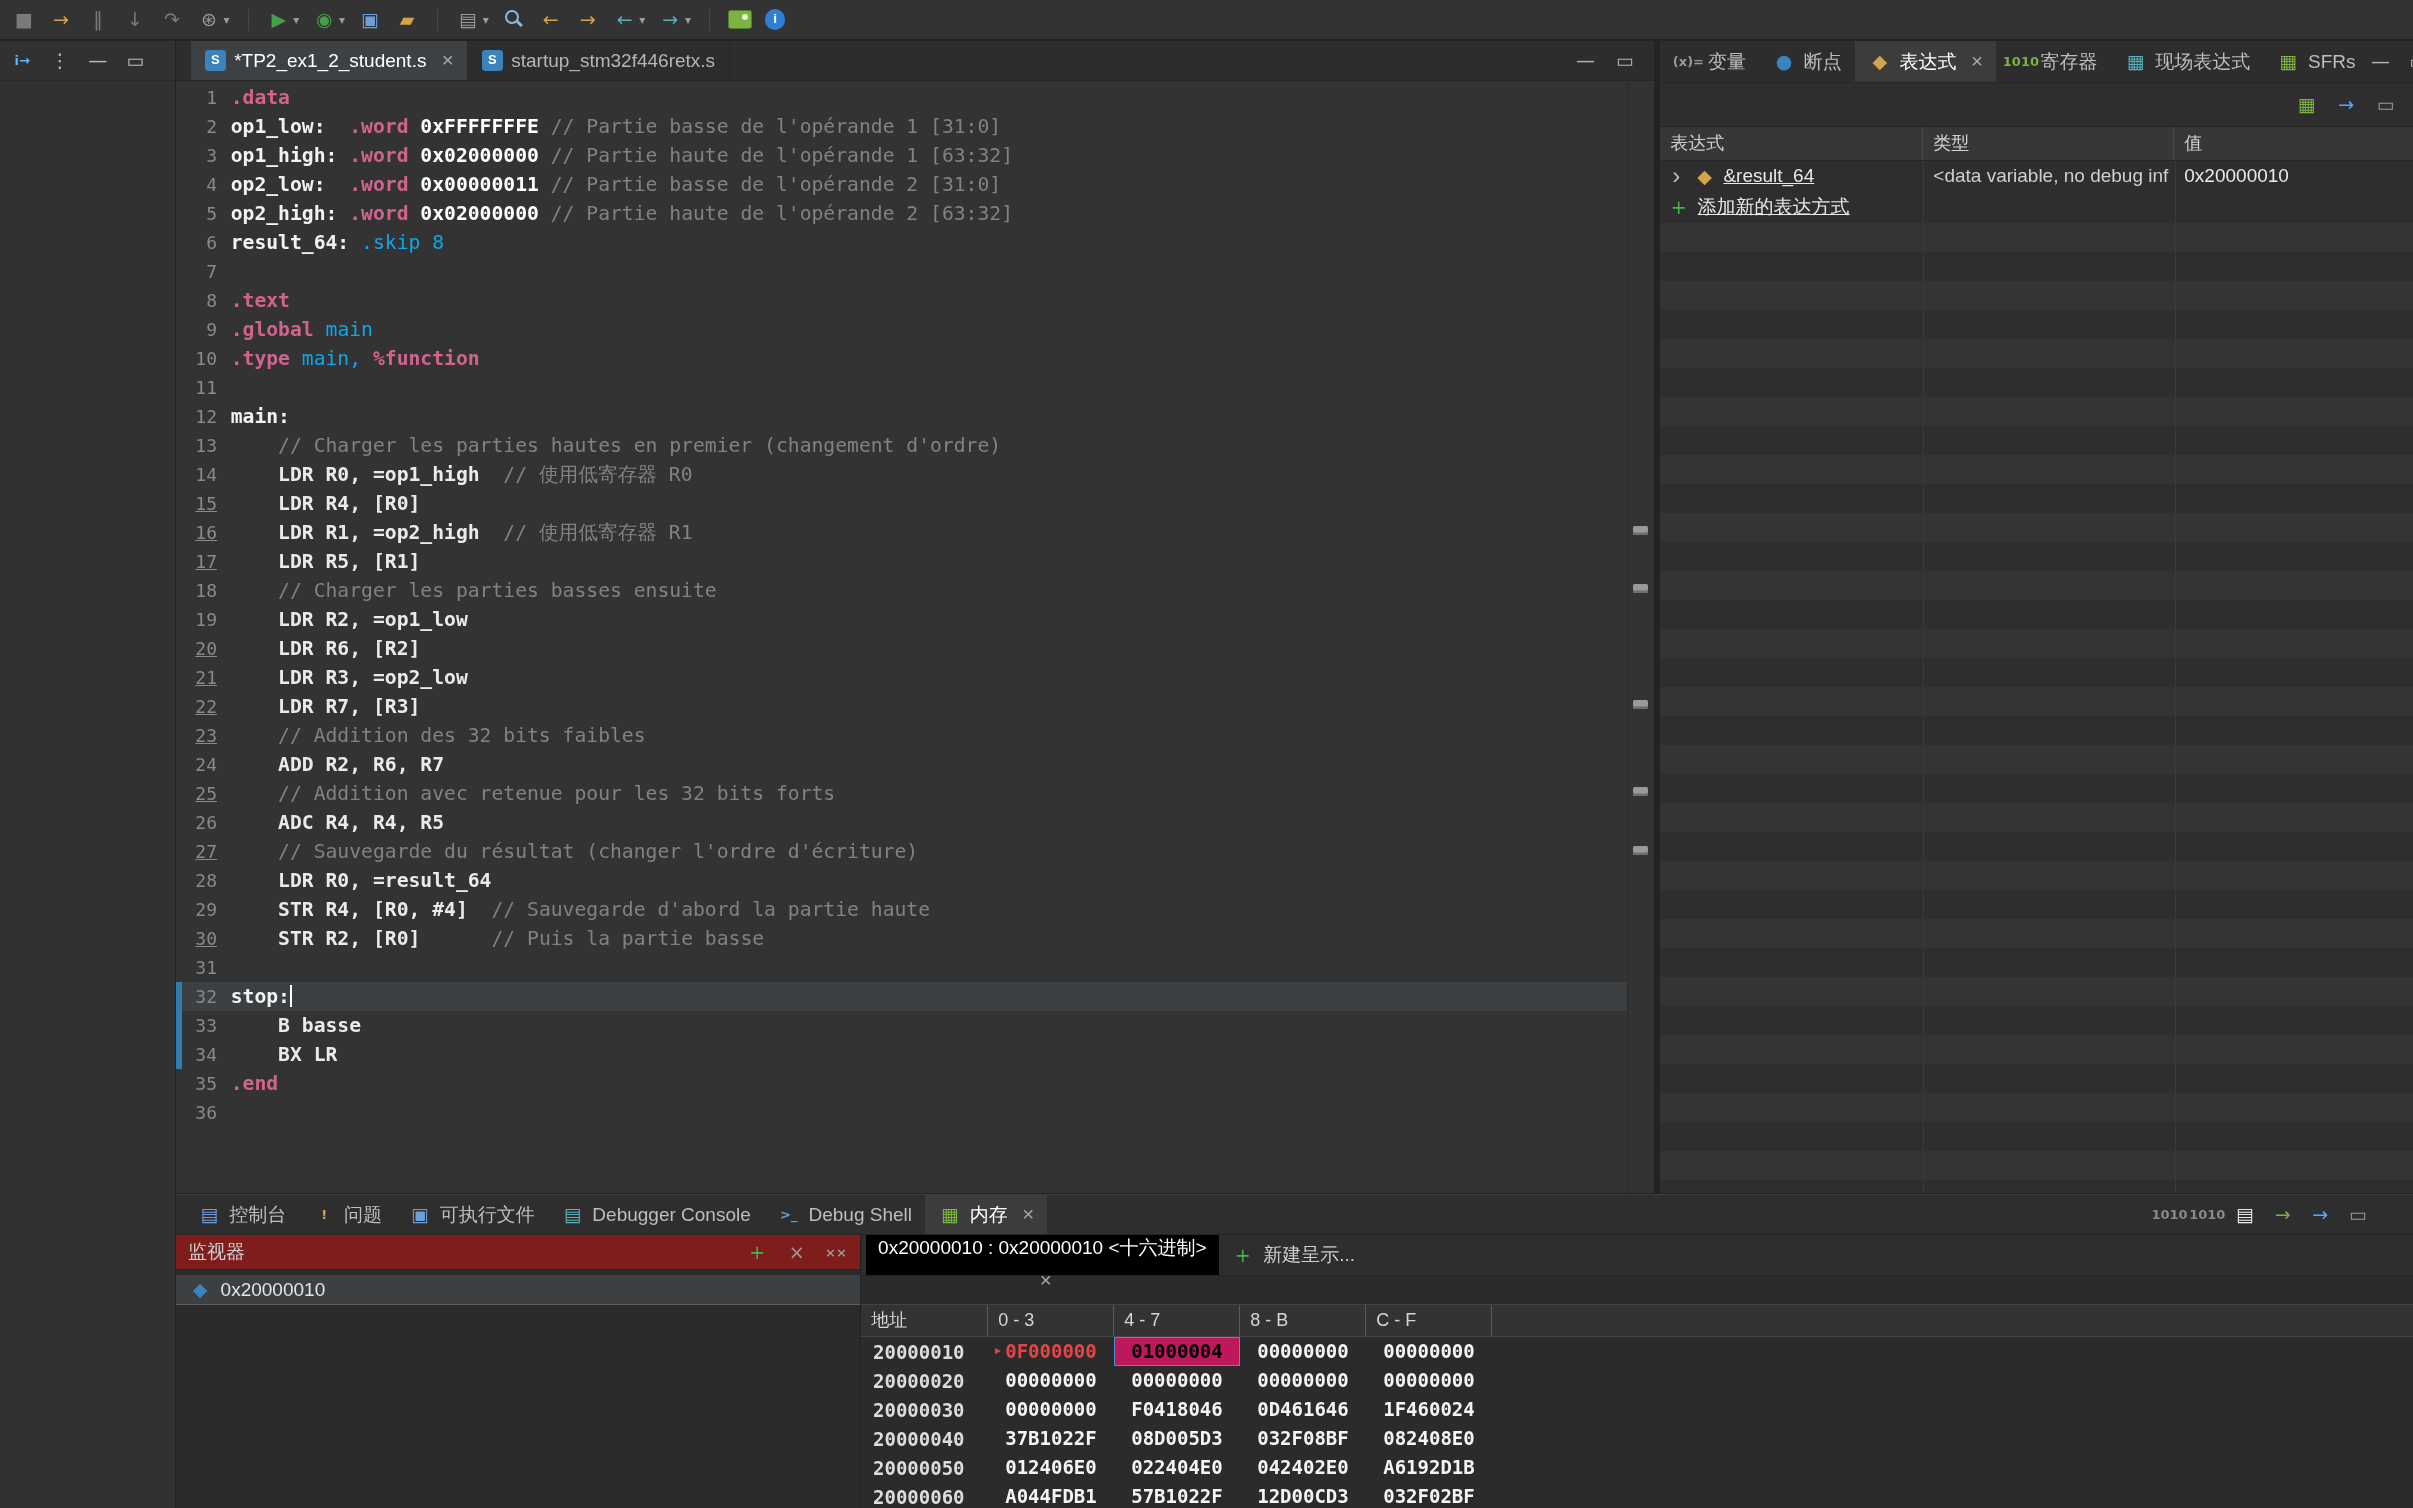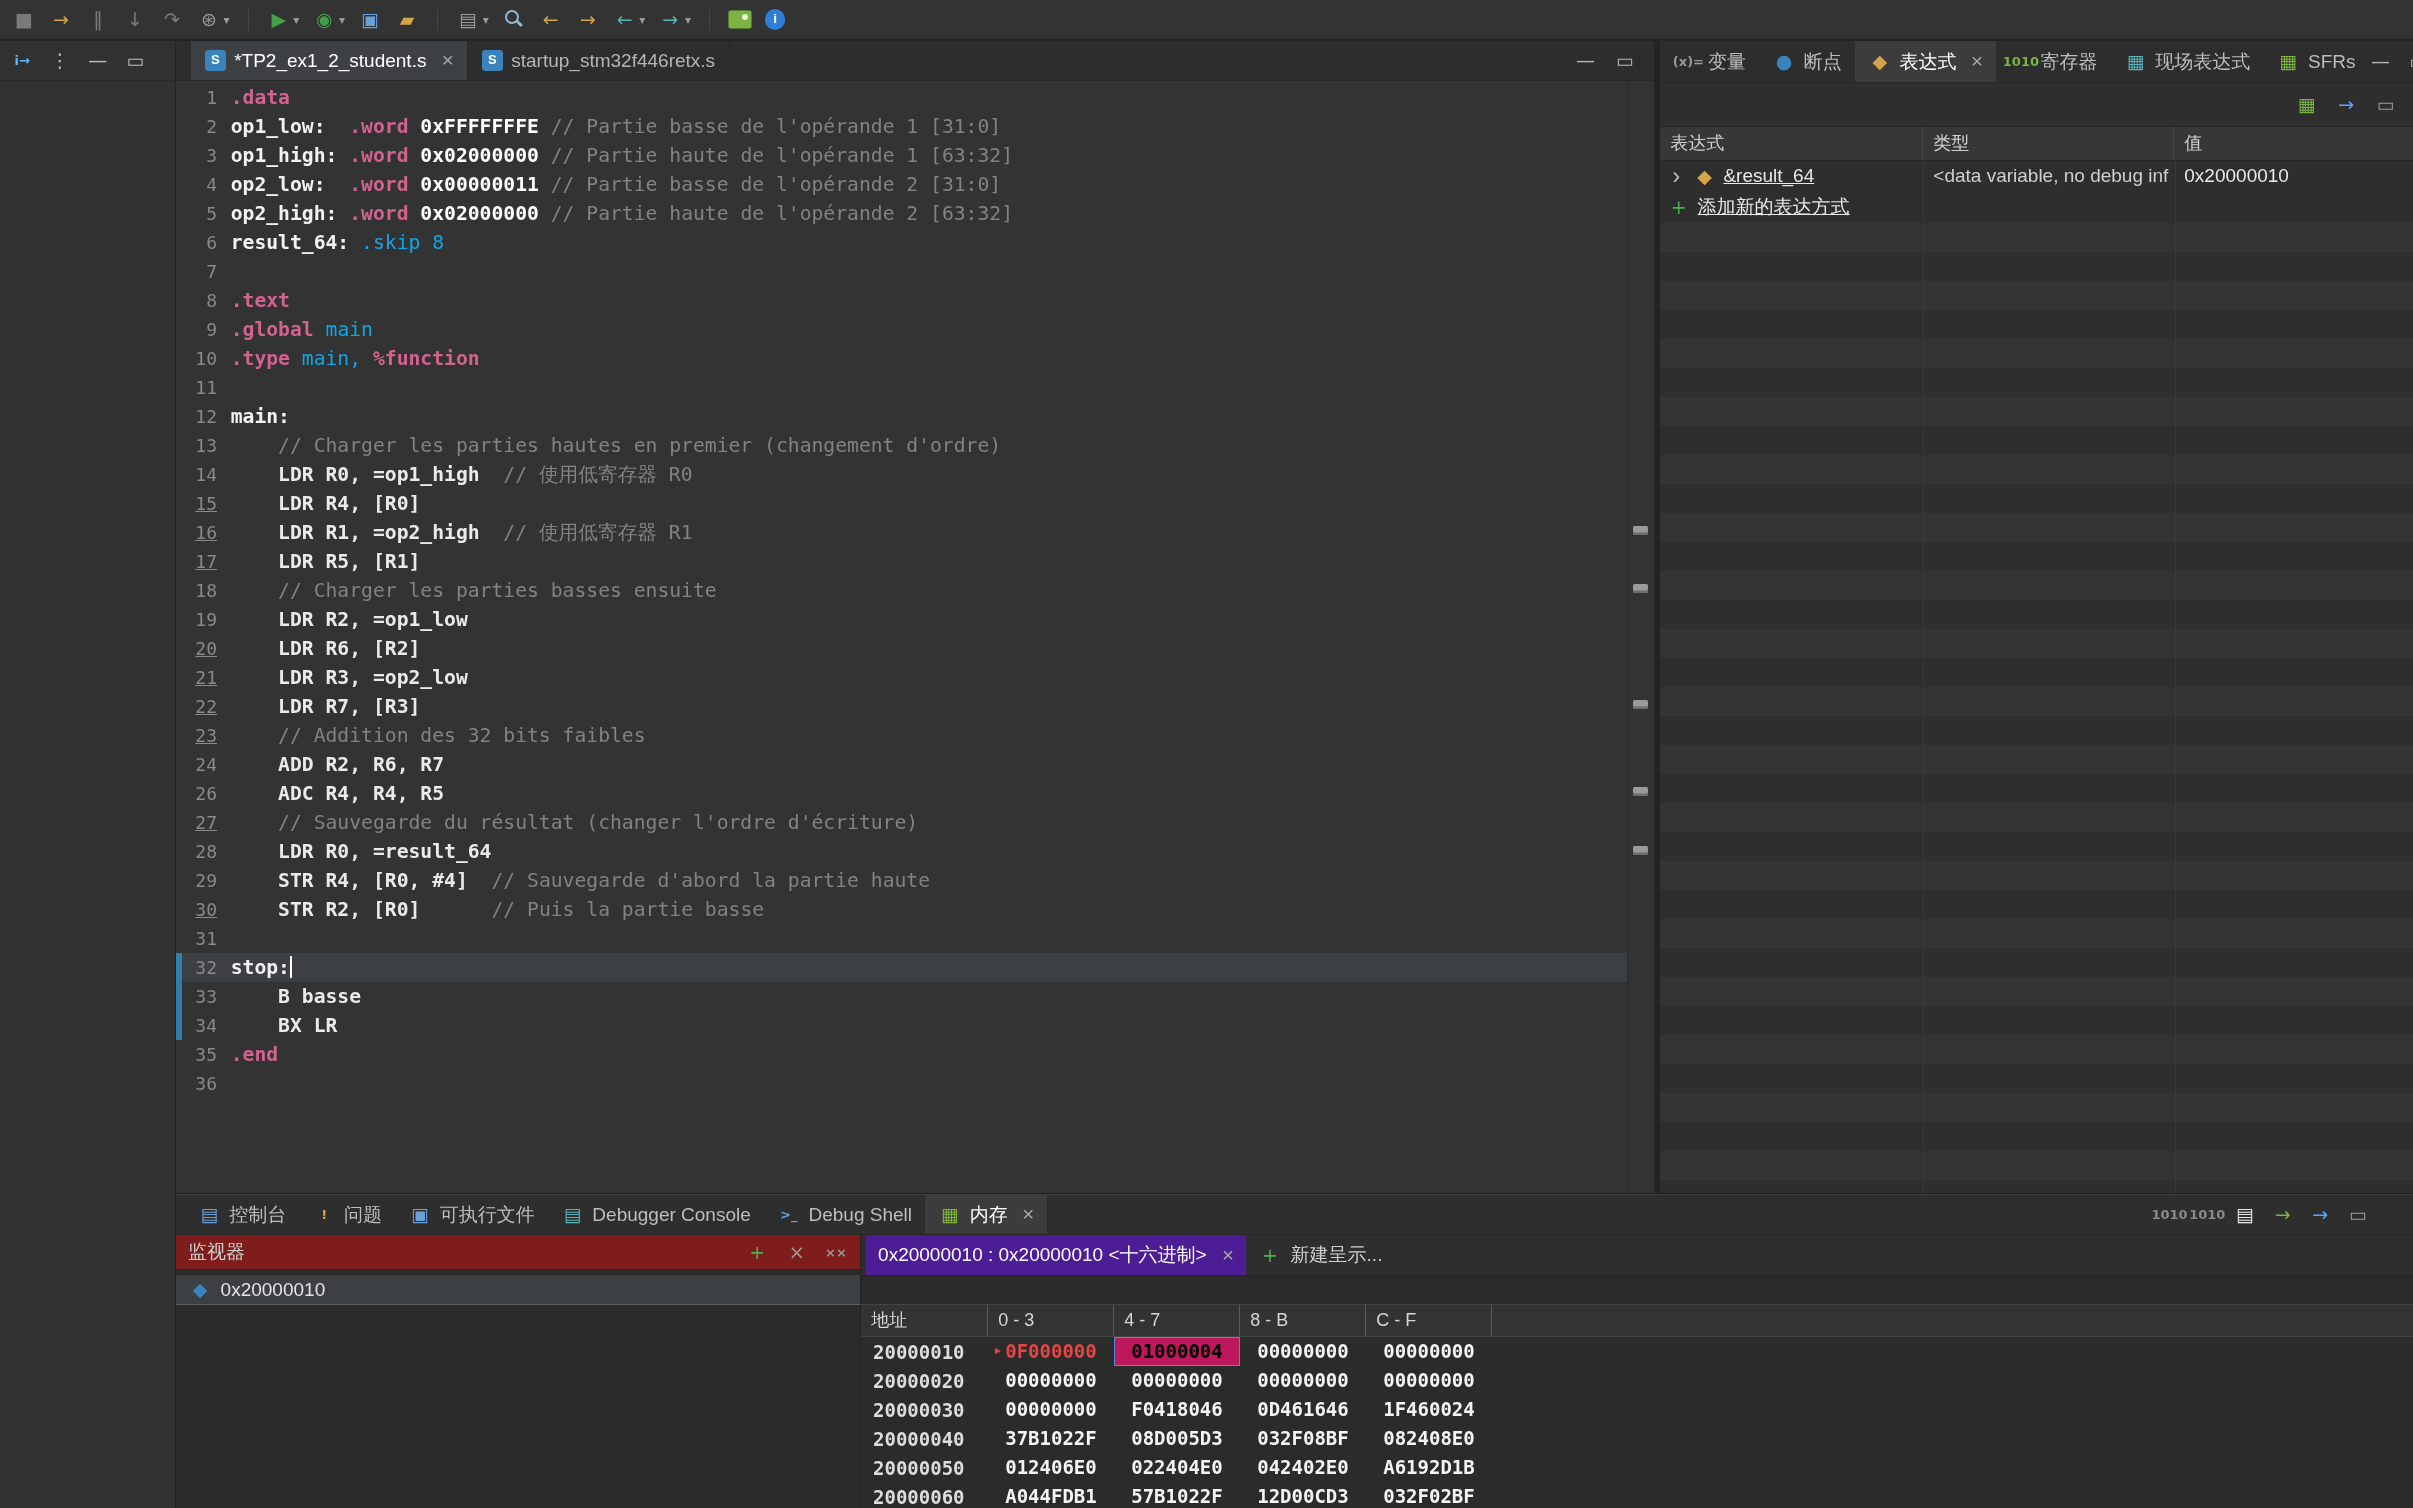--- a/index.html
+++ b/index.html
@@ -100,21 +100,21 @@
   #monitors{width:684px;flex:none;border-right:0.9px solid #222;display:flex;flex-direction:column;background:#2b2b2b;}
   #monitors-header{height:34px;flex:none;display:flex;align-items:center;padding:0 12px;background:#7f1d1d;
       border-bottom:0.9px solid #242424;color:#cfcfcf;}
   #monitor-icons{margin-left:auto;display:flex;gap:15.4px;}
   .monitor-item{margin-top:5.1px;height:29px;display:flex;align-items:center;gap:8.6px;padding-left:12px;color:#e4e4e4;}
   .monitor-item.selected{background:#3c4043;border-bottom:0.9px solid #5f5f5f;}
   #memory-pane{flex:1;display:flex;flex-direction:column;background:#2b2b2b;overflow:hidden;}
   #rendering-tabs{height:40px;flex:none;display:flex;align-items:stretch;background:#2e2e2e;
       border-bottom:0.9px solid #252525;padding-left:5.1px;}
   .rtab2{display:flex;align-items:center;gap:8.6px;padding:0 12px;color:#cfcfcf;white-space:nowrap;}
-  .rtab2.active{background:#4c1d95;color:#ffffff;}
+  .rtab2.active{background:#000000;color:#ffffff;flex-direction:column;}
   #memtable{margin-top:28px;}
   .mhead{display:flex;height:31px;background:#333333;border-top:0.9px solid #444;border-bottom:0.9px solid #444;
       color:#d6d6d6;font-size:18px;}
   .mh{line-height:31px;border-right:0.9px solid #5a5a5a;box-sizing:border-box;padding-left:10.3px;}
   .mh.addr{width:127px;}
   .mh.col{width:126px;}
   .mrow{display:flex;height:29px;align-items:center;}
   .ma{width:127px;padding-left:12px;box-sizing:border-box;font:600 19px "DejaVu Sans Mono",monospace;color:#dcdcdc;}
   .mc{width:126px;text-align:center;font:700 19px "DejaVu Sans Mono",monospace;color:#f4f4f4;position:relative;
       line-height:29px;box-sizing:border-box;}
@@ -289,20 +289,24 @@
           </div>
           <div class="cline">
             <span class="ln u">23</span>
             <span class="ctext"><span class="s-txt">    </span><span class="s-com">// Addition des 32 bits faibles</span></span>
           </div>
           <div class="cline">
             <span class="ln">24</span>
             <span class="ctext"><span class="s-txt">    </span><span class="s-ins">ADD R2, R6, R7</span></span>
           </div>
           <div class="cline">
+            <span class="ln u">25</span>
+            <span class="ctext"><span class="s-txt">    </span><span class="s-com">// Addition avec retenue pour les 32 bits forts</span></span>
+          </div>
+          <div class="cline">
             <span class="ln">26</span>
             <span class="ctext"><span class="s-txt">    </span><span class="s-ins">ADC R4, R4, R5</span></span>
           </div>
           <div class="cline">
             <span class="ln u">27</span>
             <span class="ctext"><span class="s-txt">    </span><span class="s-com">// Sauvegarde du résultat (changer l'ordre d'écriture)</span></span>
           </div>
           <div class="cline">
             <span class="ln">28</span>
             <span class="ctext"><span class="s-txt">    </span><span class="s-ins">LDR R0, =result_64</span></span>

